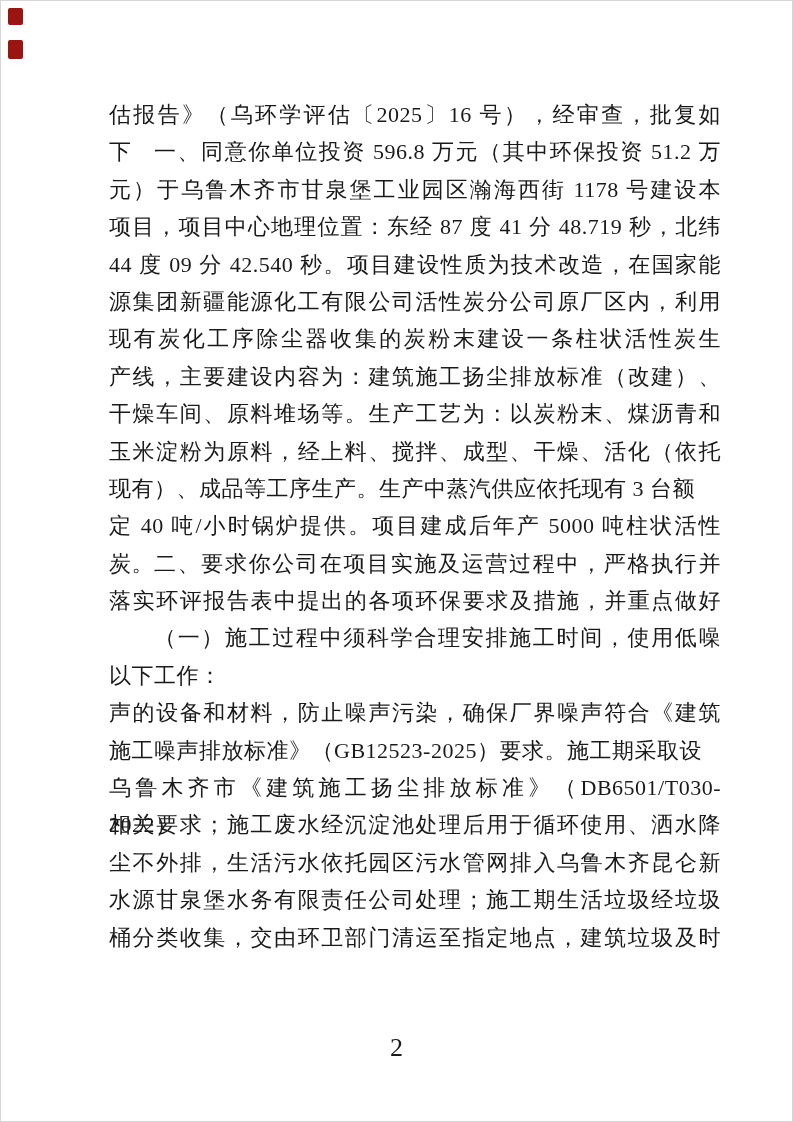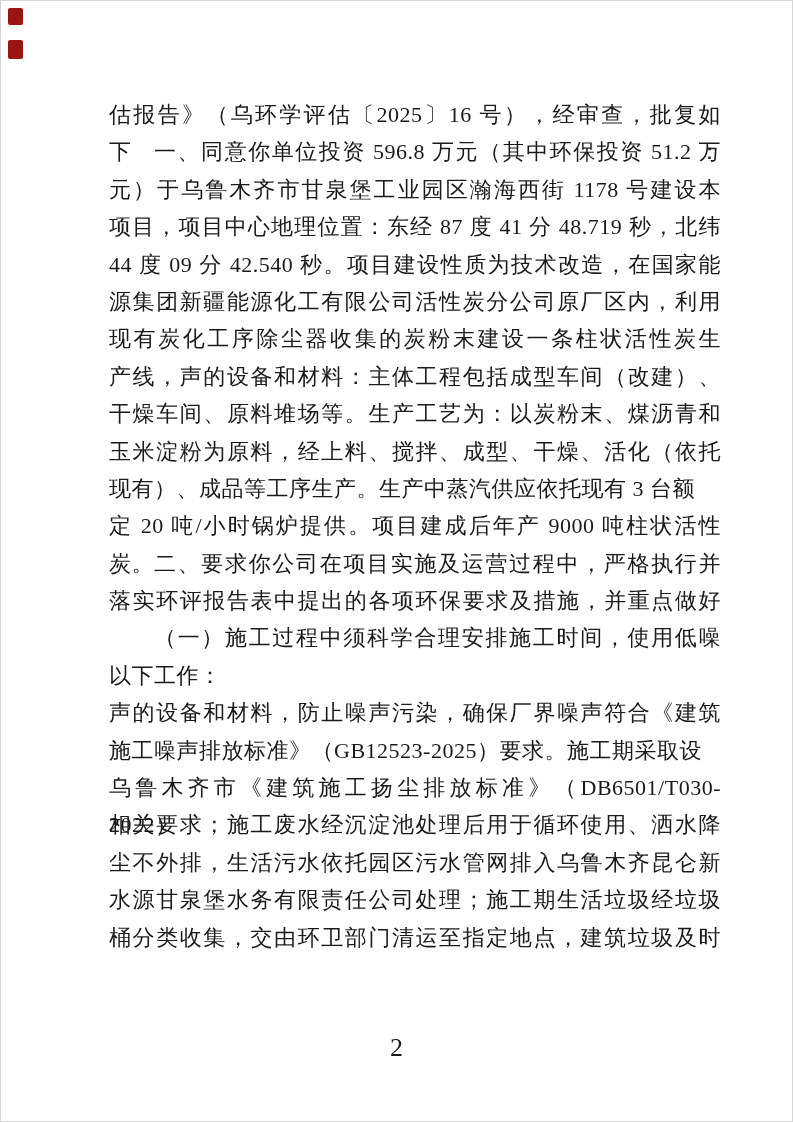--- a/index.html
+++ b/index.html
@@ -59,25 +59,25 @@
   <div class="scan-mark m2" style="background: rgb(154, 21, 18);"></div>
 
   <div class="textblock">
     <div class="ln j">估报告》（乌环学评估〔2025〕16 号），经审查，批复如下：</div>
     <div class="ln j ind">一、同意你单位投资 596.8 万元（其中环保投资 51.2 万</div>
     <div class="ln j">元）于乌鲁木齐市甘泉堡工业园区瀚海西街 1178 号建设本</div>
     <div class="ln j">项目，项目中心地理位置：东经 87 度 41 分 48.719 秒，北纬</div>
     <div class="ln j">44 度 09 分 42.540 秒。项目建设性质为技术改造，在国家能</div>
     <div class="ln j">源集团新疆能源化工有限公司活性炭分公司原厂区内，利用</div>
     <div class="ln j">现有炭化工序除尘器收集的炭粉末建设一条柱状活性炭生</div>
-    <div class="ln j">产线，声的设备和材料：主体工程包括成型车间（改建）、</div>
+    <div class="ln j">产线，主要建设内容为：建筑施工扬尘排放标准（改建）、</div>
     <div class="ln j">干燥车间、原料堆场等。生产工艺为：以炭粉末、煤沥青和</div>
     <div class="ln j">玉米淀粉为原料，经上料、搅拌、成型、干燥、活化（依托</div>
     <div class="ln">现有）、成品等工序生产。生产中蒸汽供应依托现有 3 台额</div>
-    <div class="ln">定 20 吨/小时锅炉提供。项目建成后年产 9000 吨柱状活性炭。</div>
+    <div class="ln">定 40 吨/小时锅炉提供。项目建成后年产 5000 吨柱状活性炭。</div>
     <div class="ln j ind">二、要求你公司在项目实施及运营过程中，严格执行并</div>
     <div class="ln j">落实环评报告表中提出的各项环保要求及措施，并重点做好</div>
     <div class="ln j ind">（一）施工过程中须科学合理安排施工时间，使用低噪</div>
     <div class="ln">以下工作：</div>
     <div class="ln j">声的设备和材料，防止噪声污染，确保厂界噪声符合《建筑</div>
     <div class="ln">施工噪声排放标准》（GB12523-2025）要求。施工期采取设</div>
     <div class="ln">乌鲁木齐市《建筑施工扬尘排放标准》（DB6501/T030-2022）</div>
     <div class="ln j">相关要求；施工废水经沉淀池处理后用于循环使用、洒水降</div>
     <div class="ln j">尘不外排，生活污水依托园区污水管网排入乌鲁木齐昆仑新</div>
     <div class="ln j">水源甘泉堡水务有限责任公司处理；施工期生活垃圾经垃圾</div>

